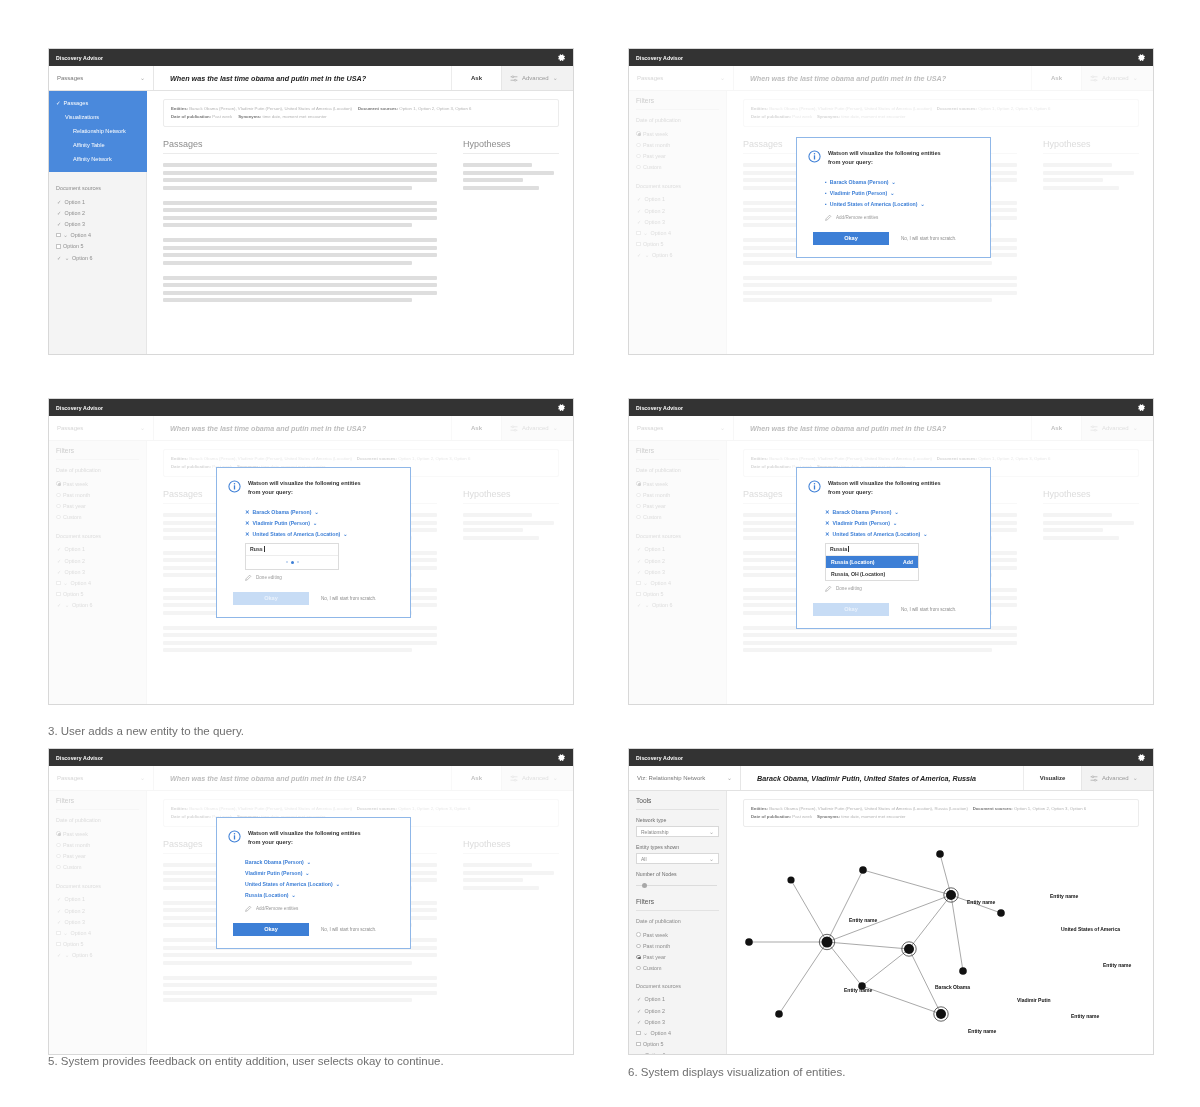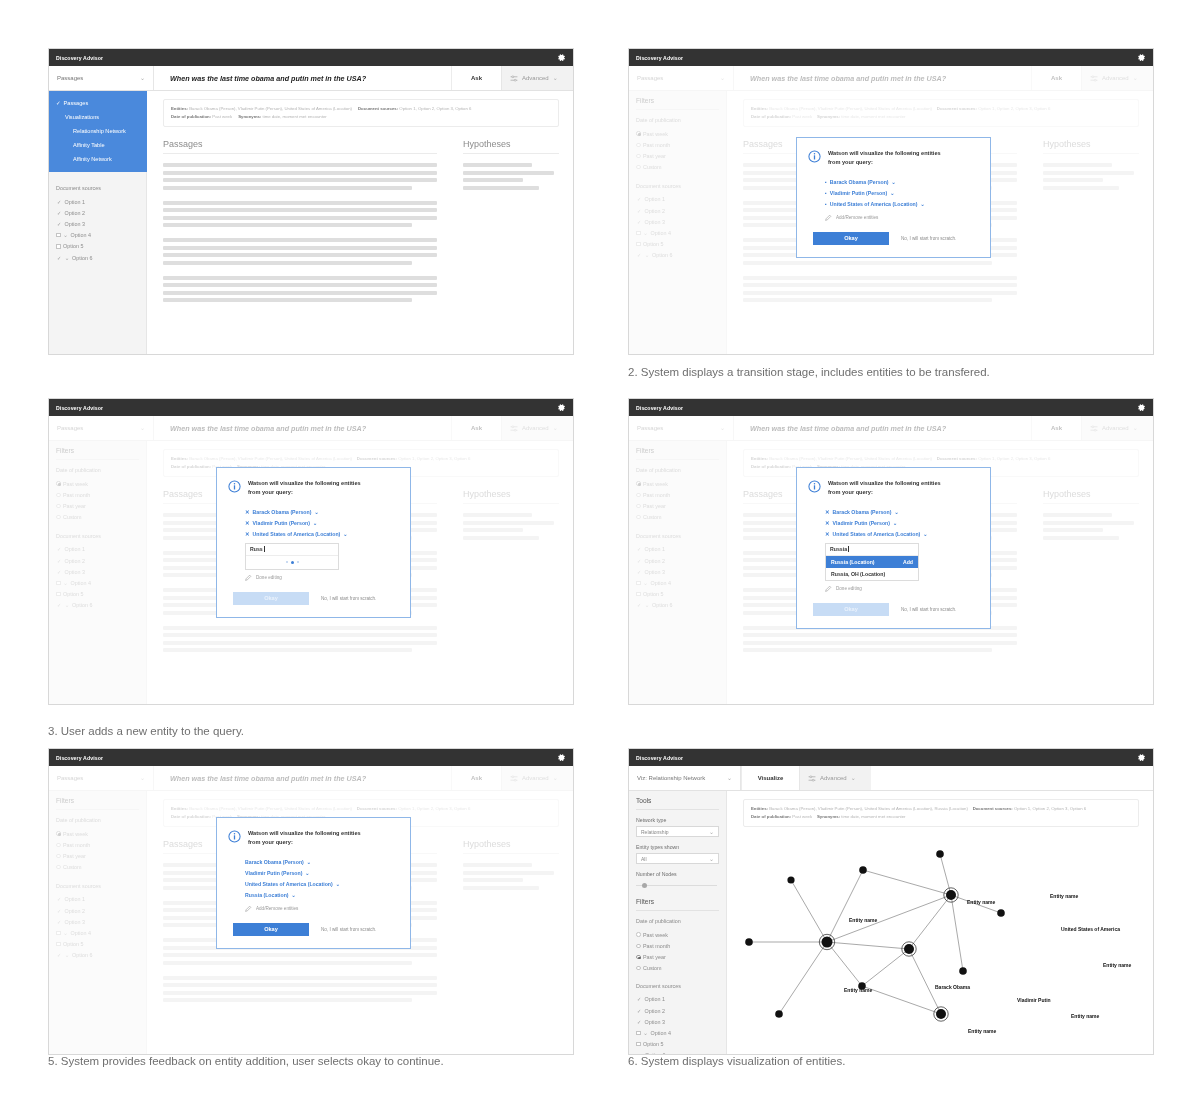--- a/index.html
+++ b/index.html
@@ -471,21 +471,20 @@
                 </svg></span>
             <span>Add/Remove entities</span>
           </div>
           <div class="actions">
             <div class="okay">Okay</div>
             <div class="scratch">No, I will start from scratch.</div>
           </div>
         </div>
       </div>
     </div>
-    <div class="caption" style="margin-top:11px;">2. System displays a transition stage, includes entities to be transfered.</div>
   </div>
 
   <div class="cell" style="left:48px; top:398px;">
     <div class="panel faded" style="width:526px;height:307px;">
       <div class="titlebar">
         <span class="apptitle">Discovery Advisor</span>
         <span class="gear">
             <svg viewBox="0 0 16 16" width="9" height="9">
               <path fill="#fff" d="M8 5.2a2.8 2.8 0 1 0 0 5.6 2.8 2.8 0 0 0 0-5.6zm0 4.1a1.3 1.3 0 1 1 0-2.6 1.3 1.3 0 0 1 0 2.6z"></path>
               <path fill="#fff" d="M14 9.1l-1.3-.3a4.8 4.8 0 0 0 0-1.6L14 6.9l-.5-1.9-1.3.3a4.8 4.8 0 0 0-1.1-1.1l.3-1.3L9.5 2.4l-.6 1.2a4.8 4.8 0 0 0-1.6 0L6.7 2.4 4.8 2.9l.3 1.3a4.8 4.8 0 0 0-1.1 1.1l-1.3-.3L2.2 6.9l1.2.6a4.8 4.8 0 0 0 0 1.6l-1.2.6.5 1.9 1.3-.3a4.8 4.8 0 0 0 1.1 1.1l-.3 1.3 1.9.5.6-1.2a4.8 4.8 0 0 0 1.6 0l.6 1.2 1.9-.5-.3-1.3a4.8 4.8 0 0 0 1.1-1.1z"></path>
@@ -1045,20 +1044,21 @@
               <path fill="#fff" d="M8 5.2a2.8 2.8 0 1 0 0 5.6 2.8 2.8 0 0 0 0-5.6zm0 4.1a1.3 1.3 0 1 1 0-2.6 1.3 1.3 0 0 1 0 2.6z"></path>
               <path fill="#fff" d="M14 9.1l-1.3-.3a4.8 4.8 0 0 0 0-1.6L14 6.9l-.5-1.9-1.3.3a4.8 4.8 0 0 0-1.1-1.1l.3-1.3L9.5 2.4l-.6 1.2a4.8 4.8 0 0 0-1.6 0L6.7 2.4 4.8 2.9l.3 1.3a4.8 4.8 0 0 0-1.1 1.1l-1.3-.3L2.2 6.9l1.2.6a4.8 4.8 0 0 0 0 1.6l-1.2.6.5 1.9 1.3-.3a4.8 4.8 0 0 0 1.1 1.1l-.3 1.3 1.9.5.6-1.2a4.8 4.8 0 0 0 1.6 0l.6 1.2 1.9-.5-.3-1.3a4.8 4.8 0 0 0 1.1-1.1z"></path>
             </svg>
           </span>
       </div>
       <div class="searchbar">
         <div class="mode-select" style="width:112px;">
           <span>Viz: Relationship Network</span>
           <span class="chev">⌄</span>
         </div>
+        <div class="query-box">Barack Obama, Vladimir Putin, United States of America, Russia</div>
         <div class="ask-btn" style="width:58px;">Visualize</div>
         <div class="adv-btn">
           <span class="adv-icon"><svg viewBox="0 0 14 12" width="8" height="7">
                 <g stroke="#9a9a9a" stroke-width="1.1">
                   <line x1="1" y1="3" x2="13" y2="3"></line>
                   <line x1="1" y1="9" x2="13" y2="9"></line>
                 </g>
                 <circle cx="5" cy="3" r="1.6" fill="#fff" stroke="#9a9a9a" stroke-width="1"></circle>
                 <circle cx="9" cy="9" r="1.6" fill="#fff" stroke="#9a9a9a" stroke-width="1"></circle>
               </svg></span>
@@ -1188,16 +1188,16 @@
               <div class="nodelabel" style="left: 323px; top: 102px;">Entity name</div>
               <div class="nodelabel" style="left: 117px; top: 196px;">Entity name</div>
               <div class="nodelabel" style="left: 376px; top: 171px;">Entity name</div>
               <div class="nodelabel" style="left: 344px; top: 222px;">Entity name</div>
               <div class="nodelabel" style="left: 241px; top: 237px;">Entity name</div>
               <div class="nodelabel" style="left: 159px; top: 263px;">Entity name</div>
             </div>
         </div>
       </div>
     </div>
-    <div class="caption" style="">6. System displays visualization of entities.</div>
+    <div class="caption" style="margin-top:11px;">6. System displays visualization of entities.</div>
   </div>
 
 </div>
 
 </body></html>

